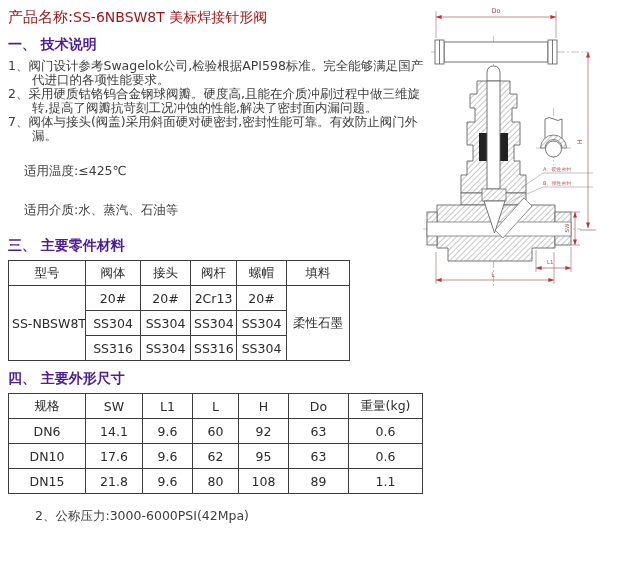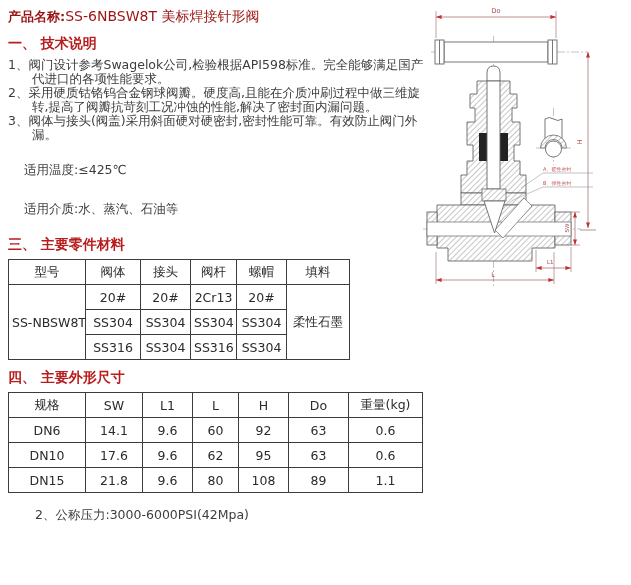--- a/index.html
+++ b/index.html
@@ -4,22 +4,22 @@
 <style>
   html,body{margin:0;padding:0;}
   body{
     width:631px;height:585px;position:relative;overflow:hidden;
     background:#ffffff;
     font-family:"DejaVu Sans","Liberation Sans",sans-serif;
     color:#3d3d3d;
   }
   .content{position:absolute;left:8px;top:2px;width:420px;}
   .title{font-size:14px;color:#9b1414;margin:6px 0 8px;}
-  .title .label{font-weight:bold;font-size:13px;margin-top:12px;}
-  .sec-heading{font-size:14px;font-weight:bold;color:#b91c1c;margin:9px 0 5px;}
+  .title .label{font-weight:normal;font-size:15px;margin-top:12px;}
+  .sec-heading{font-size:14px;font-weight:bold;color:#4c1d95;margin:9px 0 5px;}
   .item{font-size:12.5px;line-height:14px;padding-left:24px;text-indent:-24px;margin:0;}
   .plain{font-size:12.5px;line-height:23px;margin:16px;}
   table{border-collapse:collapse;margin:4px 0 2px;table-layout:fixed;}
   td,th{border:1px solid #3c3c3c;font-size:12.5px;font-weight:normal;color:#2b2b2b;
         text-align:center;padding:2px 3px;height:20px;overflow:hidden;white-space:nowrap;}
   #materials-table{width:341px;}
   #dimensions-table{width:414px;}
   .notes{margin-top:9px;font-size:12.5px;line-height:25px;}
   .note-line{white-space:pre-wrap;}
   .note-cont{padding-left:27px;}
@@ -31,21 +31,21 @@
 
 <div class="content">
 
   <div class="title">
     <span class="label">产品名称:</span><span>SS-6NBSW8T 美标焊接针形阀</span>
   </div>
 
   <div class="sec-heading">一、 技术说明</div>
   <p class="item">1、阀门设计参考Swagelok公司,检验根据API598标准。完全能够满足国产代进口的各项性能要求。</p>
   <p class="item">2、采用硬质钴铬钨合金钢球阀瓣。硬度高,且能在介质冲刷过程中做三维旋转,提高了阀瓣抗苛刻工况冲蚀的性能,解决了密封面内漏问题。</p>
-  <p class="item">3、阀体与接头(阀盖)采用斜面硬对硬密封,密封性能可靠。有效防止阀门外漏。</p>
+  <p class="item">7、阀体与接头(阀盖)采用斜面硬对硬密封,密封性能可靠。有效防止阀门外漏。</p>
 
   <p class="plain">适用温度:≤425℃</p>
   <p class="plain">适用介质:水、蒸汽、石油等</p>
 
   <div class="sec-heading">三、 主要零件材料</div>
   <table id="materials-table">
     <colgroup>
         <col style="width:77px">
         <col style="width:55px">
         <col style="width:50px">

